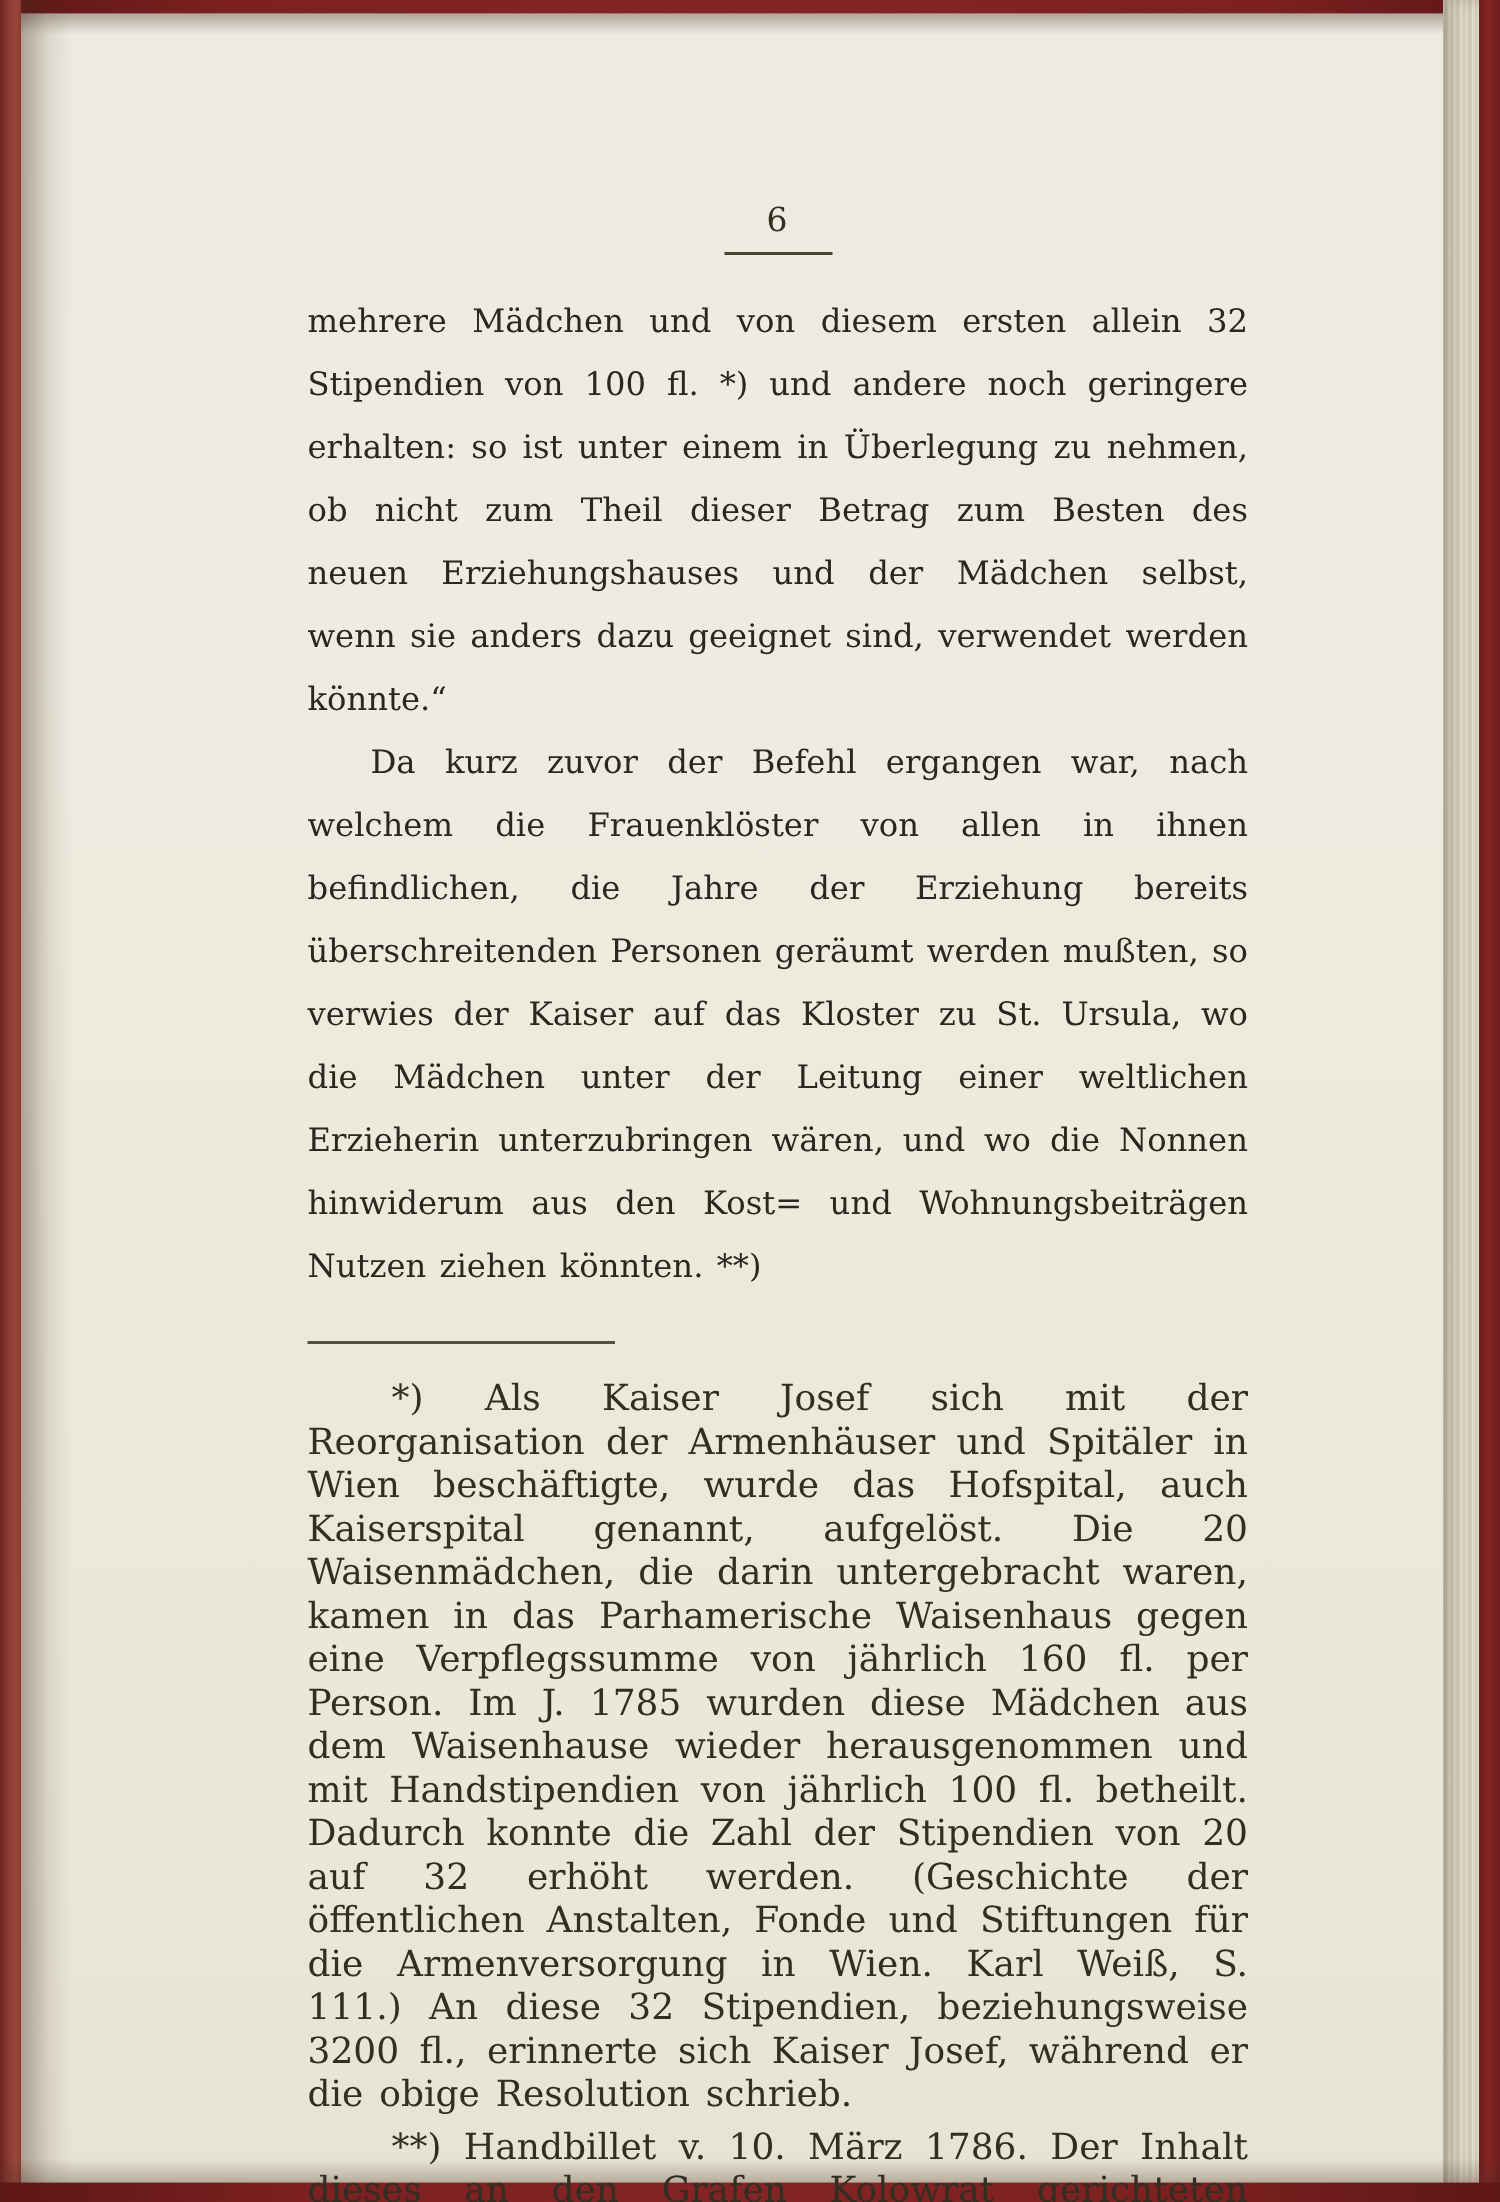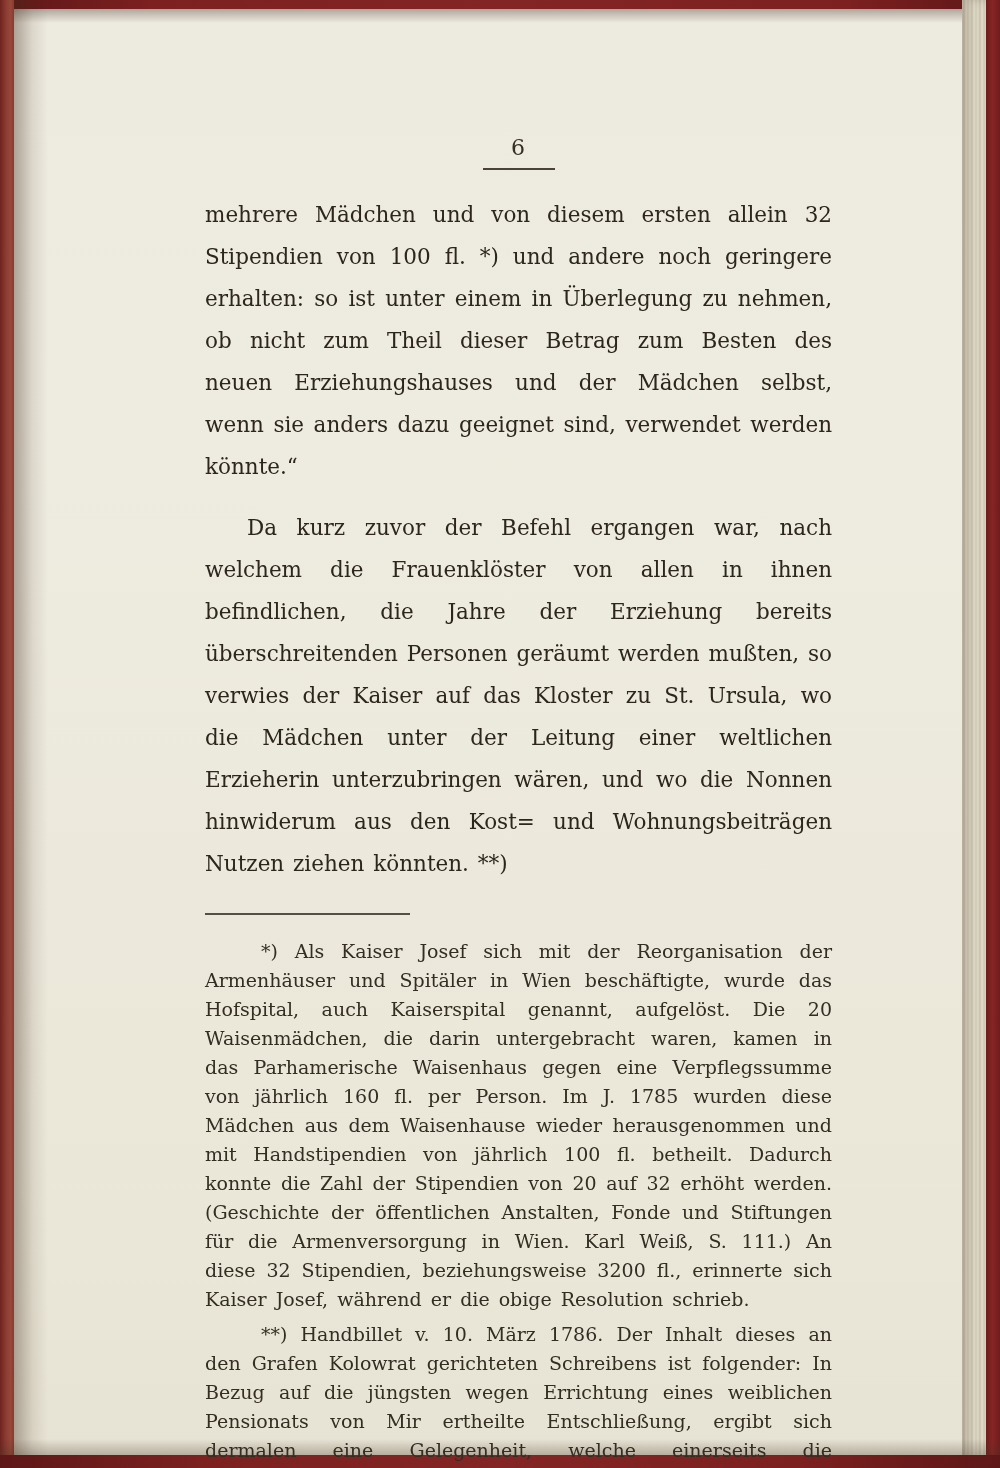--- a/index.html
+++ b/index.html
@@ -87,33 +87,32 @@
     line-height: 42px;
     text-align: justify;
     word-spacing: 2px;
     color: #2c261c;
   }
   .body-par.first {
     margin-top: 24px;
   }
   .body-par.indent {
     text-indent: 42px;
-    margin-top: 19px;
   }
 
   .fn-rule {
     width: 205px;
     height: 2px;
     background: #55503f;
     margin: 28px 0 22px 0;
   }
 
   .footnote {
     margin: 0;
-    font-size: 19px;
+    font-size: 24px;
     line-height: 29px;
     text-align: justify;
     text-indent: 56px;
     word-spacing: 3px;
     color: #332d22;
   }
   .footnote + .footnote {
     margin-top: 6px;
   }
 </style>

